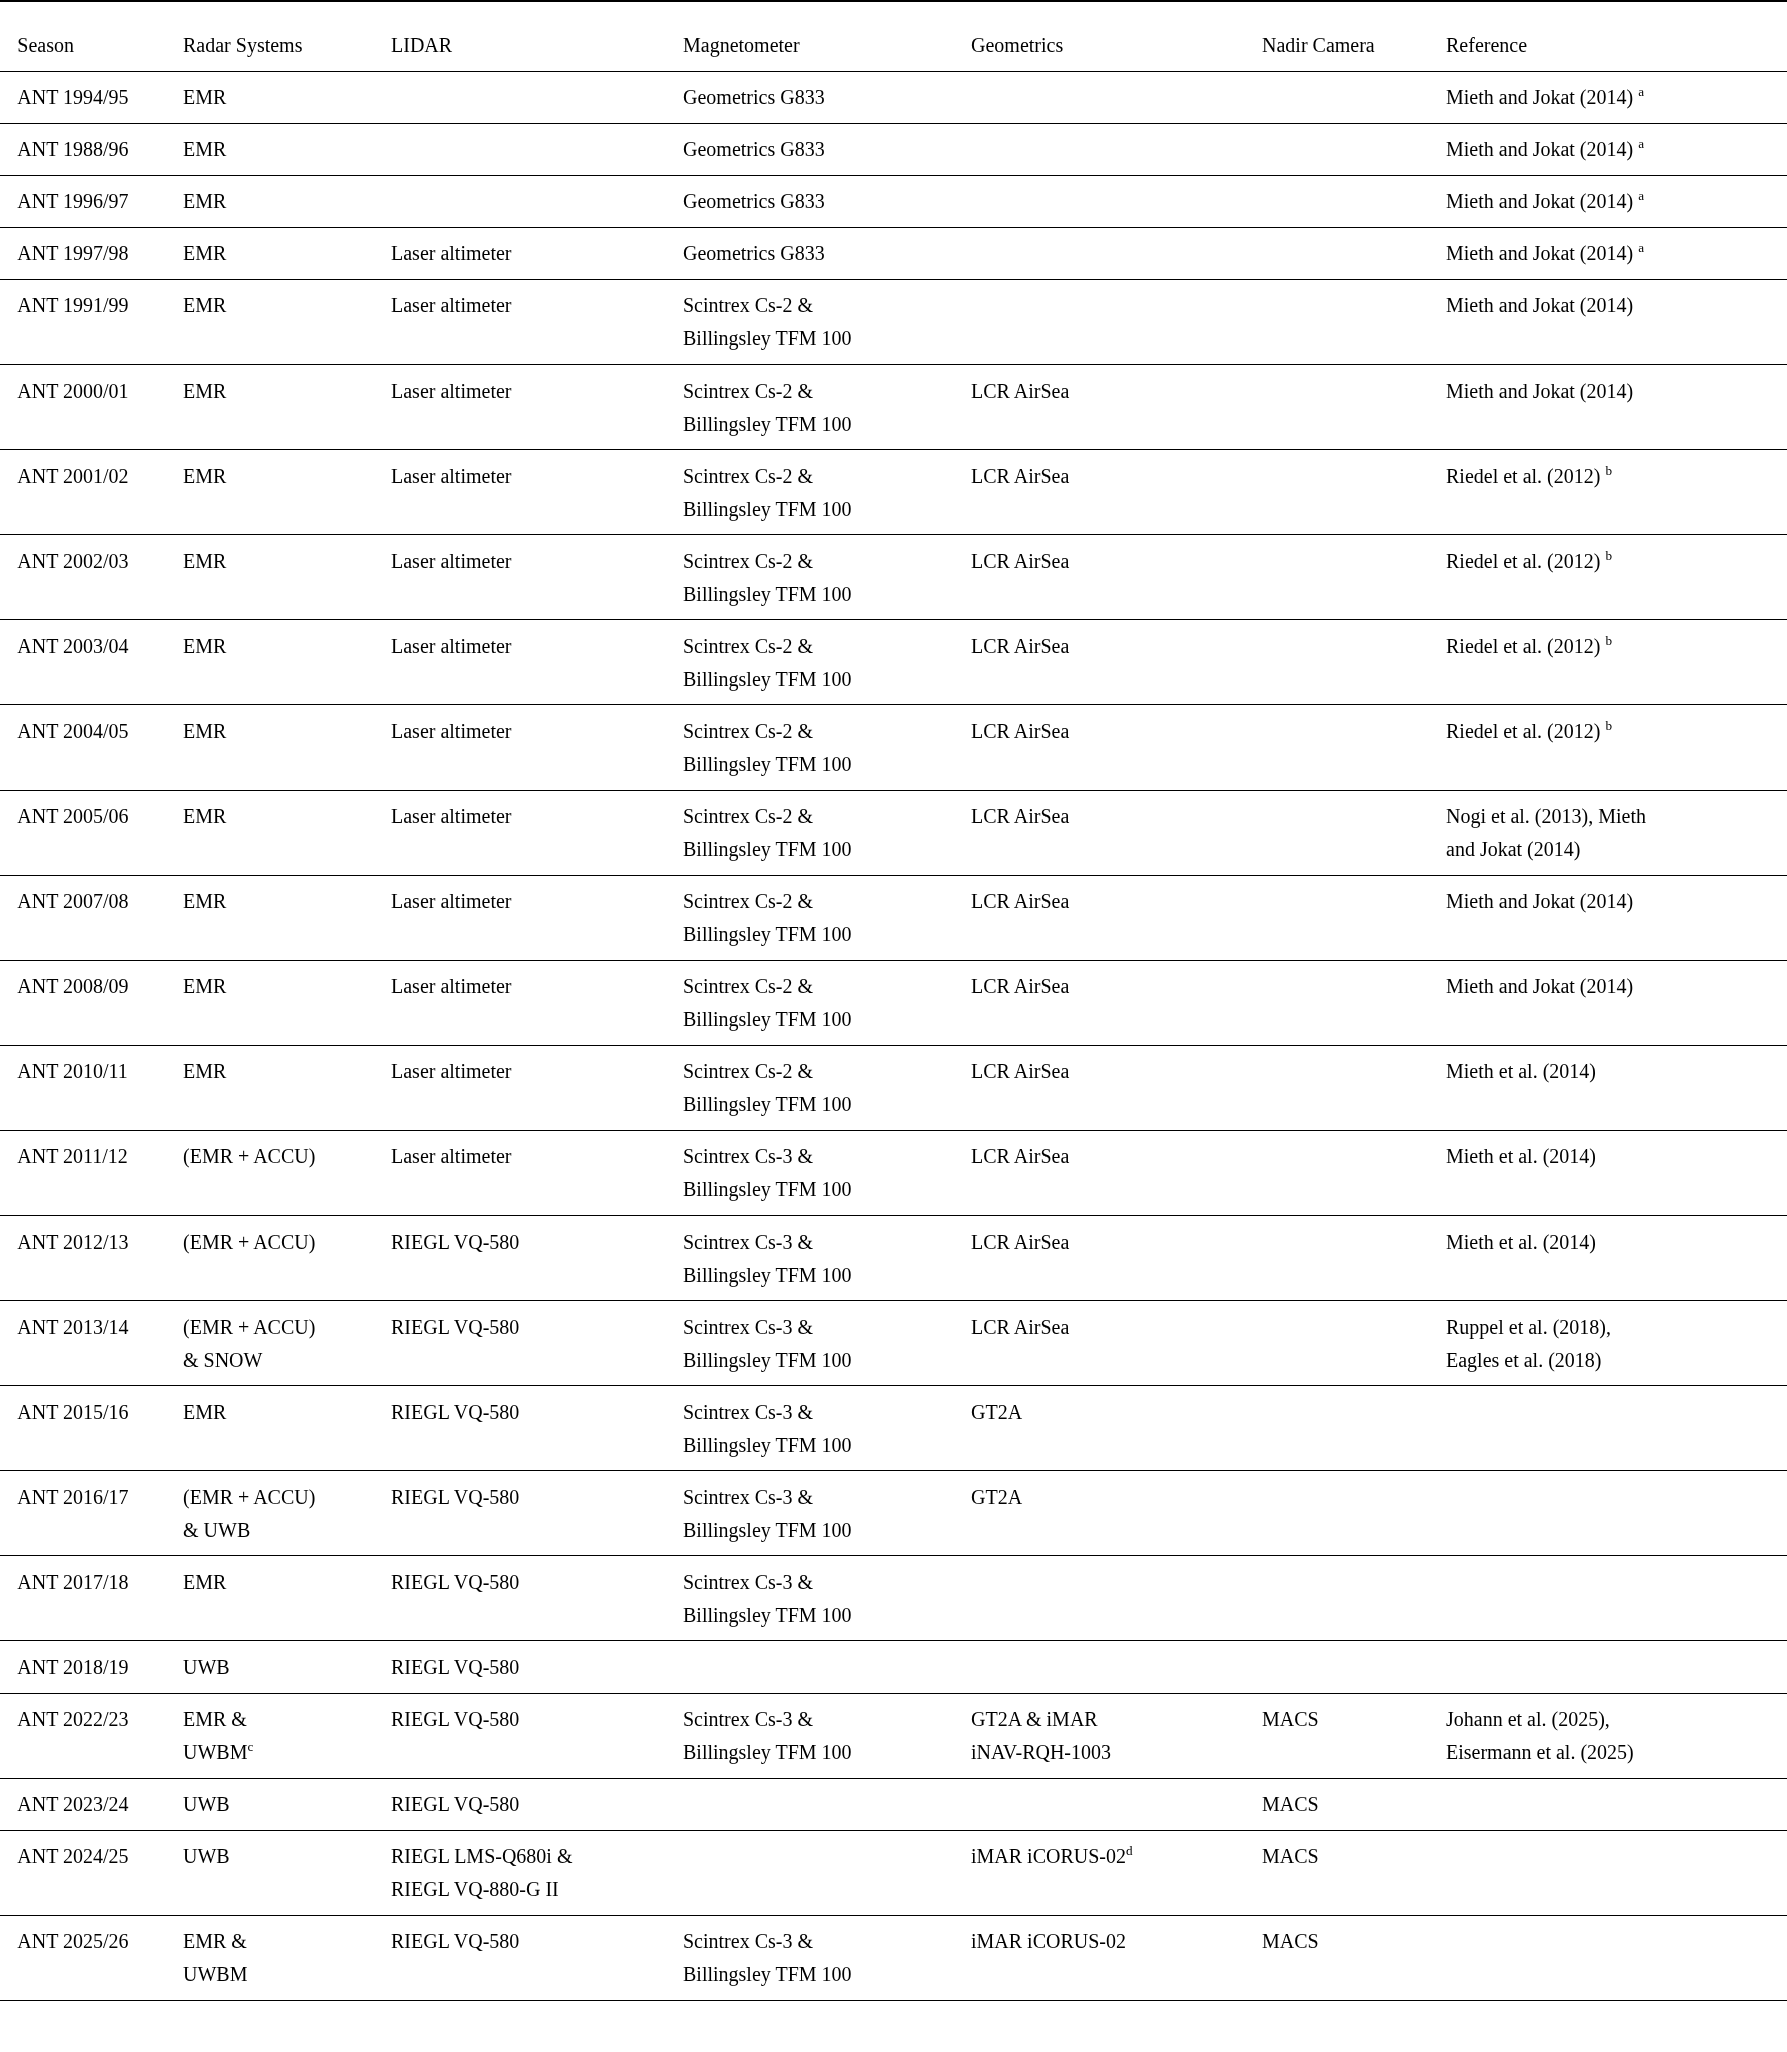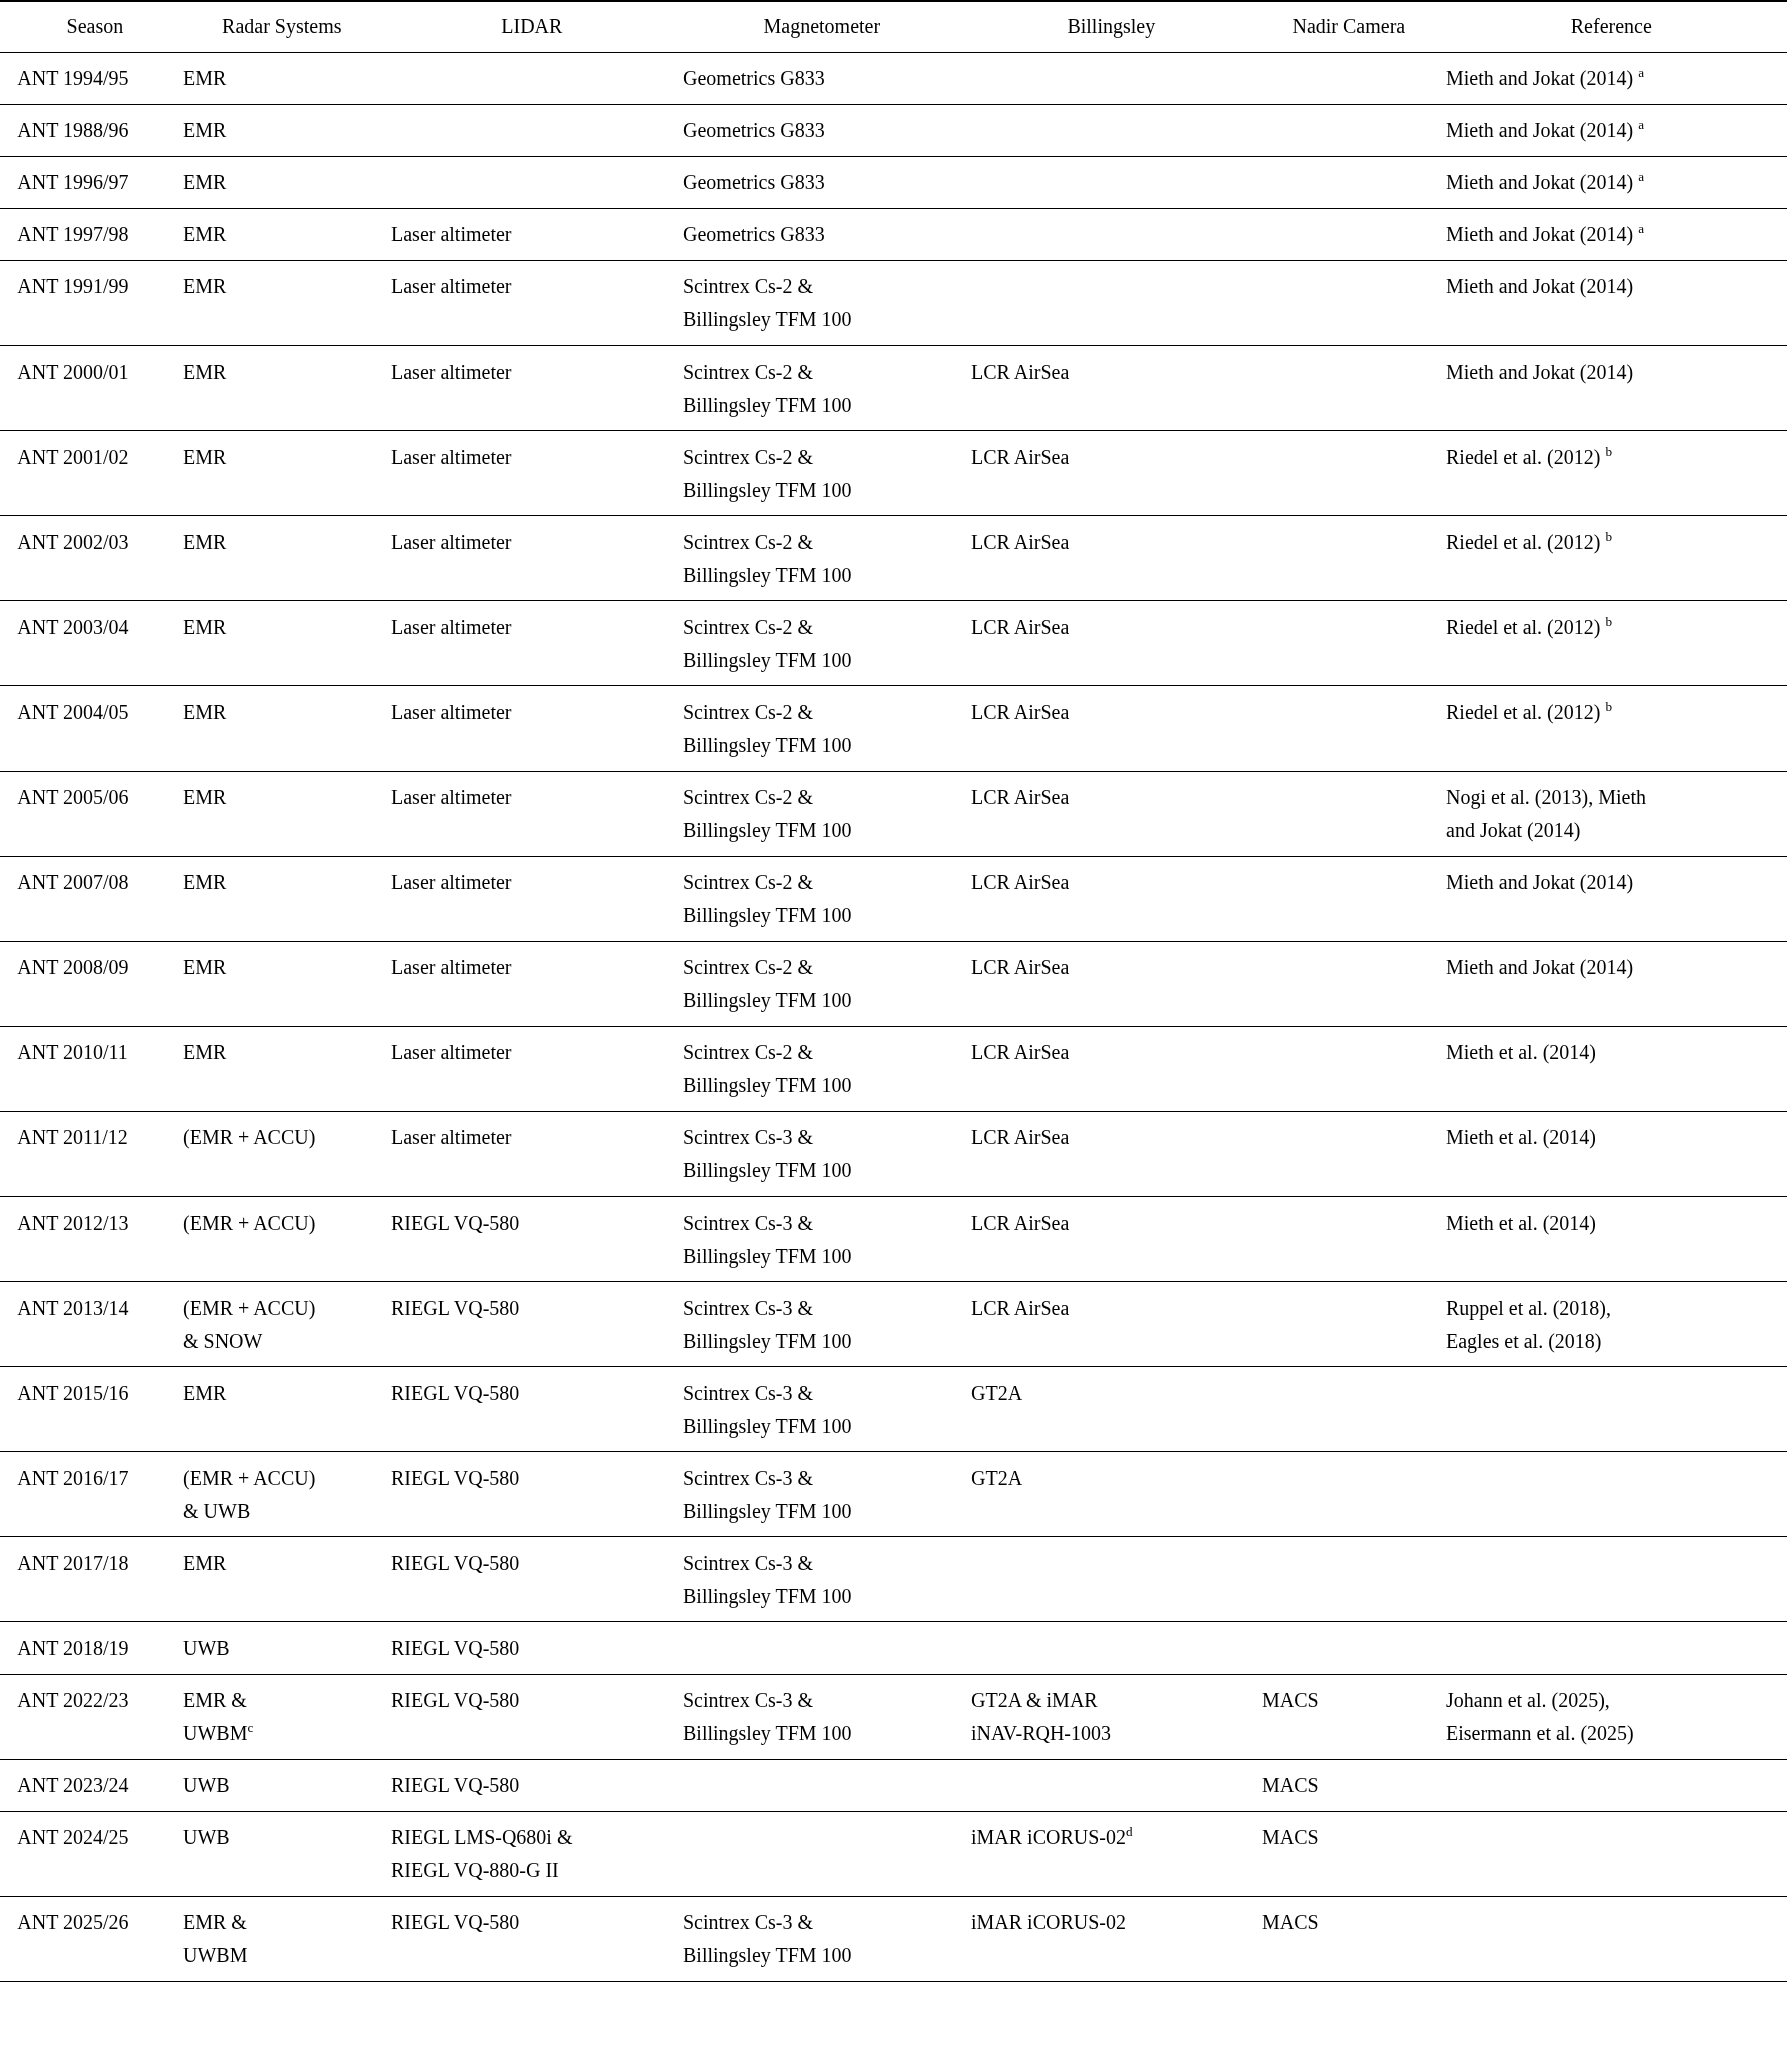--- a/index.html
+++ b/index.html
@@ -44,21 +44,21 @@
     text-align: left;
     vertical-align: top;
     font-weight: normal;
     padding: 9.5px 10.4px 8.6px 0;
     line-height: 33px;
     overflow: hidden;
   }
   th:first-child, td:first-child {
     padding-left: 17.3px;
   }
-  th { padding-top: 8px; padding-bottom: 8.6px; text-align: center; }
+  th { padding-top: 27px; padding-bottom: 8.6px; }
   sup {
     font-size: 0.66em;
     line-height: 0;
     vertical-align: super;
   }
 </style>
 </head>
 <body>
 
 <div class="page">
@@ -71,21 +71,21 @@
         <col class="c5">
         <col class="c6">
         <col class="c7">
     </colgroup>
     <thead>
       <tr>
         <th>Season</th>
         <th>Radar Systems</th>
         <th>LIDAR</th>
         <th>Magnetometer</th>
-        <th>Billingsley</th>
+        <th>Geometrics</th>
         <th>Nadir Camera</th>
         <th>Reference</th>
       </tr>
     </thead>
     <tbody>
         <tr>
           <td>ANT 1994/95</td>
           <td>EMR</td>
           <td></td>
           <td>Geometrics G833</td>

